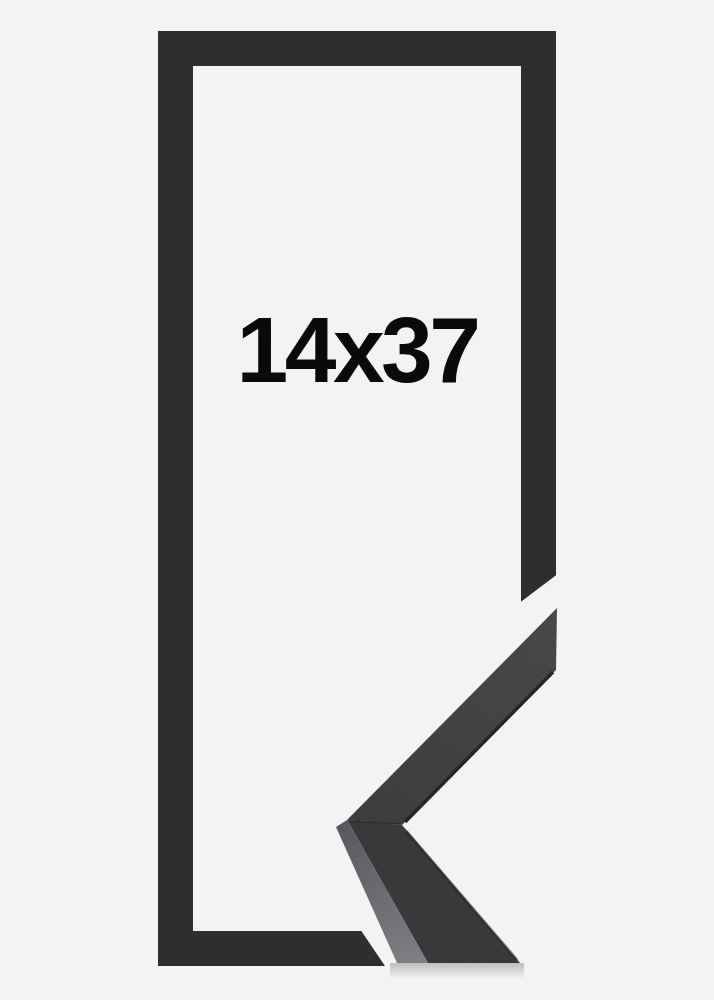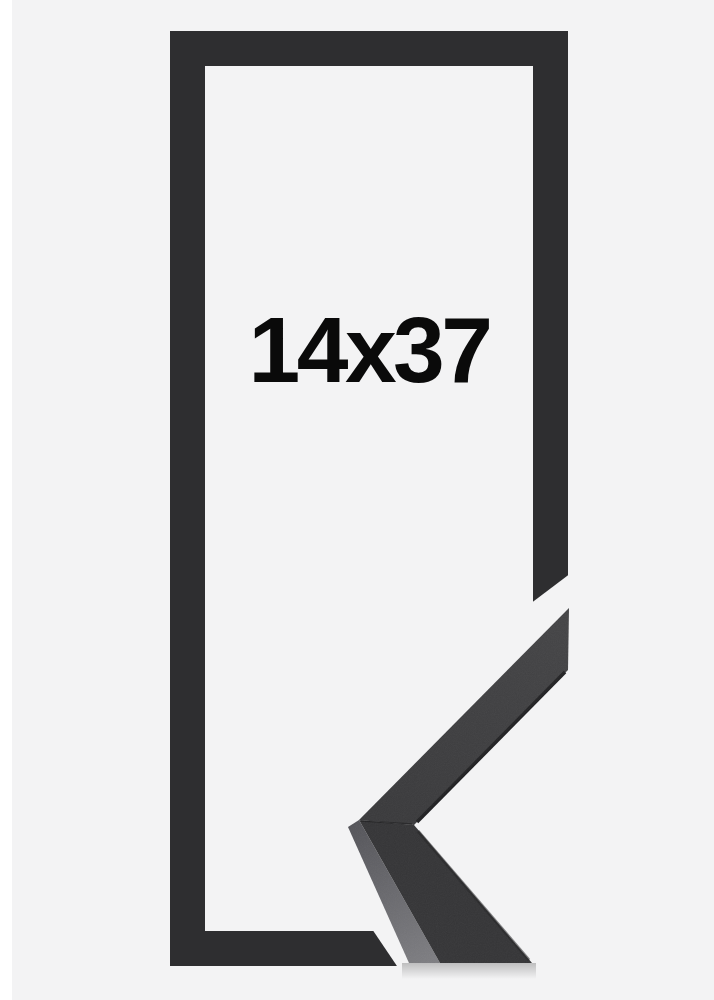--- a/index.html
+++ b/index.html
@@ -7,21 +7,20 @@
     padding: 0;
     width: 714px;
     height: 1000px;
     overflow: hidden;
     font-family: "Liberation Sans", "DejaVu Sans", sans-serif;
   }
   .stage {
     position: relative;
     width: 646px;
     height: 1000px;
-    padding-left: 12px;
   }
   svg { display: block; }
   .size-label-text {
     font-family: "Liberation Sans", "DejaVu Sans", sans-serif;
     font-weight: bold;
   }
 </style>
 </head>
 <body>
 

